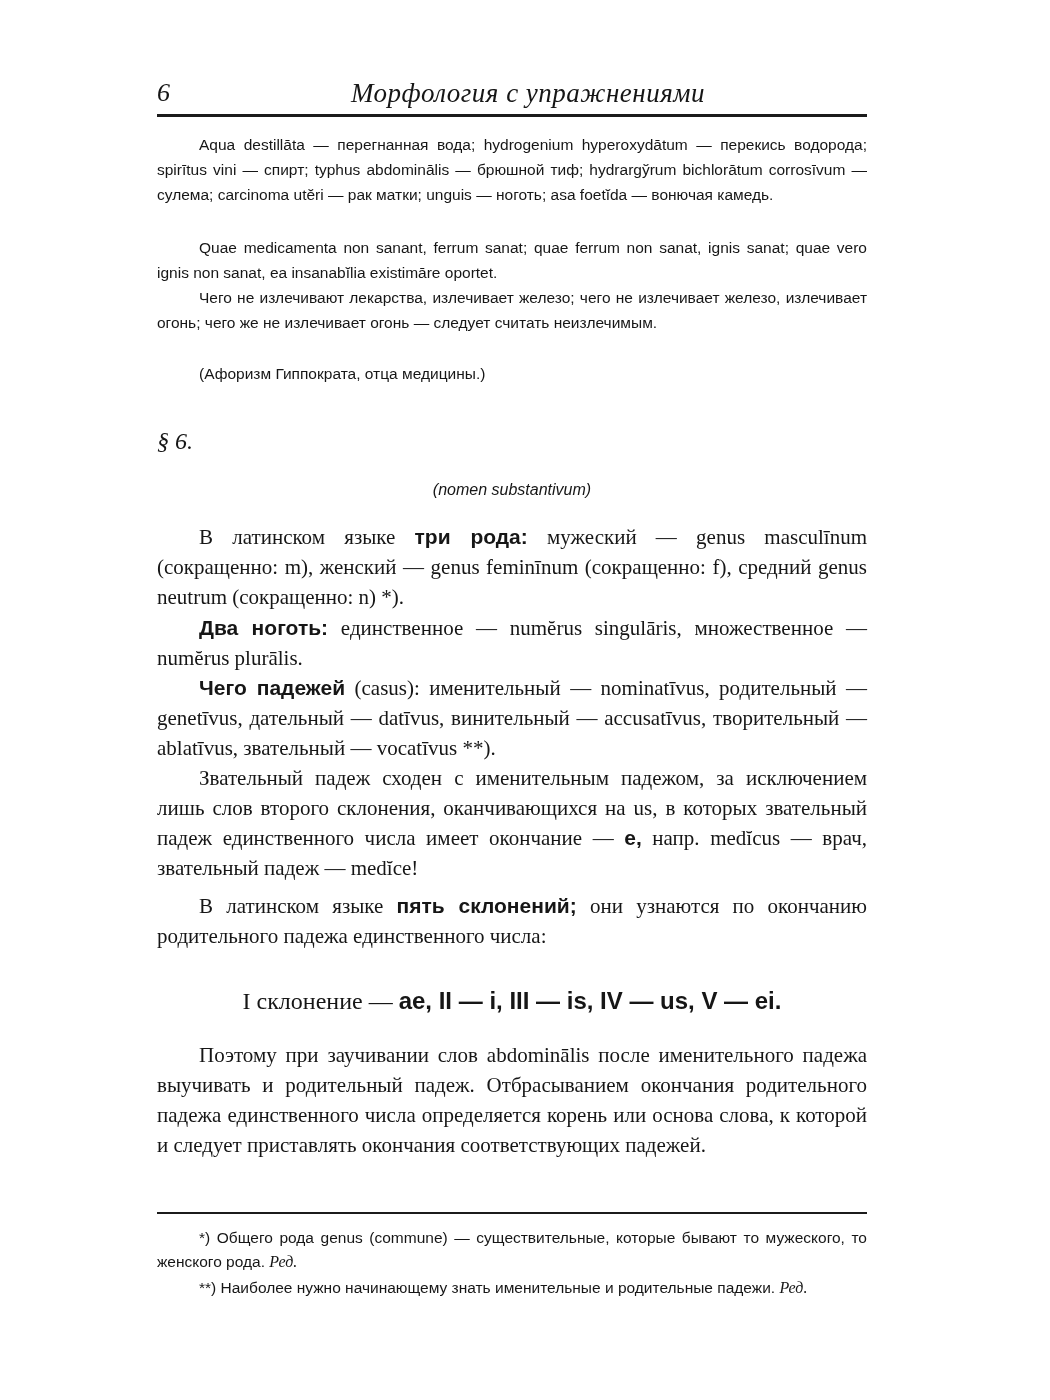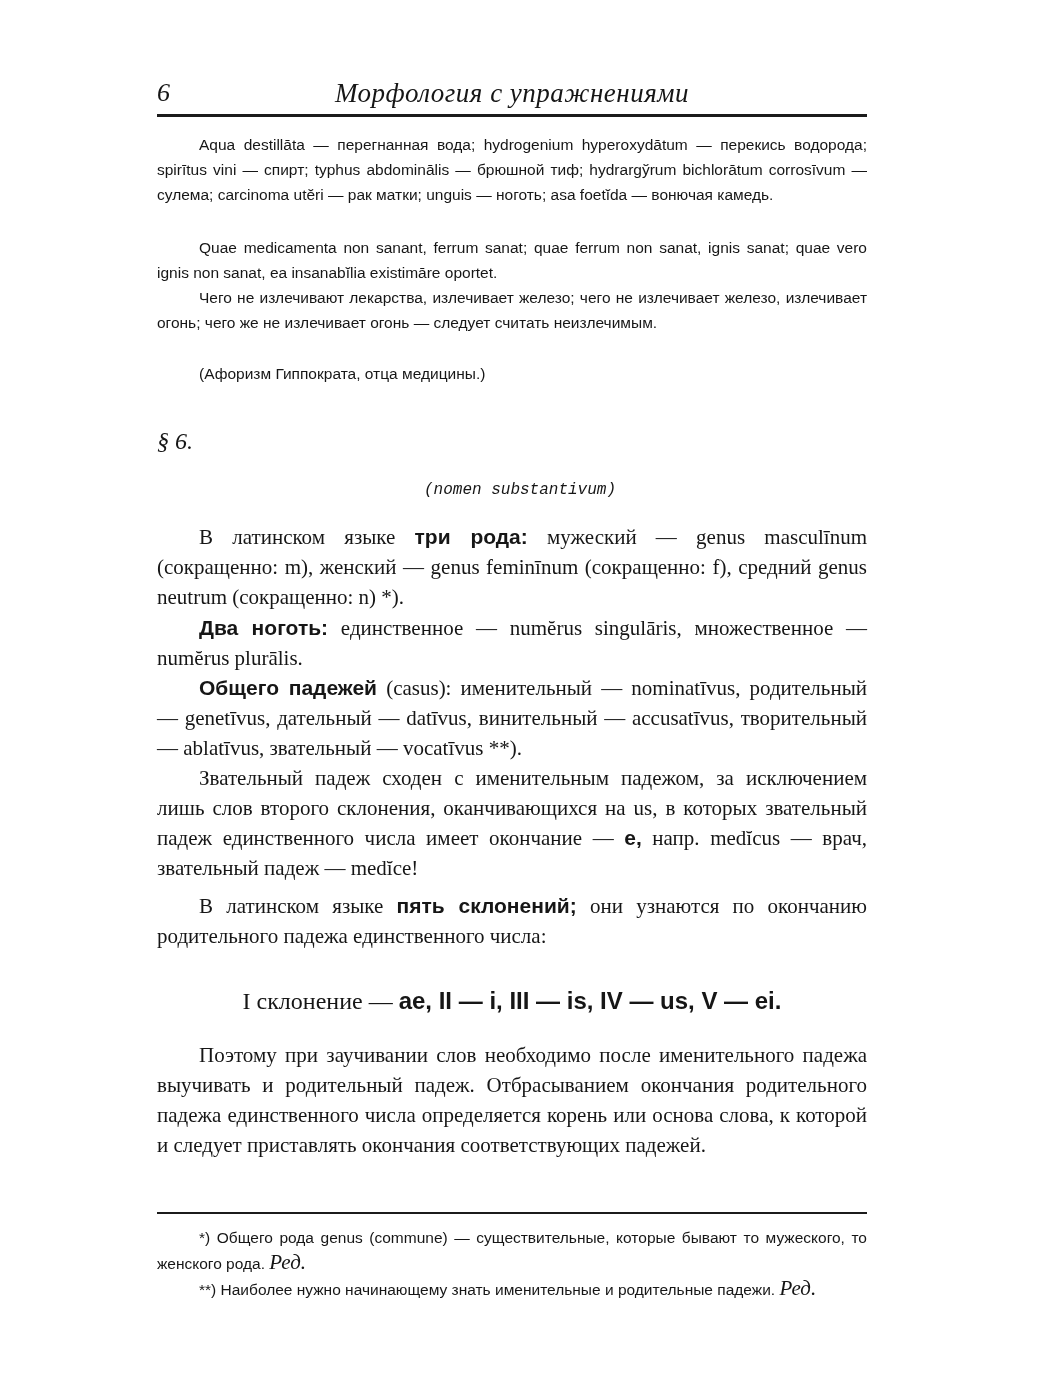--- a/index.html
+++ b/index.html
@@ -1,39 +1,39 @@
 <!DOCTYPE html>
 <html><head>
 <meta charset="utf-8">
 <style>
   html, body { margin: 0; padding: 0; background: #ffffff; }
   body { width: 1050px; height: 1400px; position: relative; overflow: hidden;
          font-family: "Liberation Serif", "DejaVu Serif", serif; color: #161616; }
   .page { position: absolute; left: 157px; top: 0; width: 710px; }
   .running-head { position: absolute; top: 78px; left: 0; width: 710px; height: 36px; }
   .page-num { position: absolute; left: 0; top: 0; font-style: italic; font-size: 26px; }
-  .running-title { position: absolute; left: 0; width: 710px; top: 0; text-align: center;
+  .running-title { position: absolute; left: 16px; width: 710px; top: 0; text-align: center;
                    font-style: italic; font-size: 27px; letter-spacing: 0.5px; }
   .head-rule { position: absolute; top: 114px; left: 0; width: 710px; height: 3px; background: #1b1b1b; }
   .small { font-family: "Liberation Sans", "DejaVu Sans", sans-serif; font-size: 15.5px;
            line-height: 25px; text-align: justify; }
   .block { position: absolute; left: 0; width: 710px; margin: 0; }
   .indent { text-indent: 42px; }
   .section-row { position: absolute; top: 428px; left: 0; width: 710px; height: 36px; }
   .section-num { position: absolute; left: 0; top: 0; font-style: italic; font-size: 24px; }
   .section-title { position: absolute; left: 220px; top: 0; font-family: "Liberation Sans", sans-serif;
                    font-size: 22px; font-weight: bold; letter-spacing: 0.5px; }
-  .section-sub { position: absolute; top: 481px; left: 8px; width: 710px; text-align: center;
-                 font-style: italic; font-size: 16px; font-family: Liberation Mono, monospace; }
+  .section-sub { position: absolute; top: 481px; left: 0; width: 710px; text-align: center;
+                 font-style: italic; font-size: 16px; font-family: Liberation Sans, sans-serif; }
   .body-text { font-size: 21px; line-height: 30px; text-align: justify; }
   .centered { text-align: center; font-size: 24px; }
   b { font-family: "Liberation Sans", sans-serif; font-weight: bold; }
   .foot-rule { position: absolute; top: 1212px; left: 0; width: 710px; height: 2px; background: #1b1b1b; }
   .foot { font-family: "Liberation Sans", sans-serif; font-size: 15.5px; line-height: 24px; text-align: justify; }
-  .ed { font-style: italic; font-family: "Liberation Serif", serif; font-size: 21px; }
+  .ed { font-style: italic; font-family: "Liberation Serif", serif; font-size: 16px; }
 </style>
 </head>
 <body>
 
 <div class="page">
 
   <div class="running-head">
     <span class="page-num">6</span>
     <div class="running-title">Морфология с упражнениями</div>
   </div>
@@ -49,29 +49,29 @@
 
   <div class="section-row">
     <span class="section-num">§ 6.</span>
   </div>
   <div class="section-sub">(nomen substantivum)</div>
 
   <p class="block body-text indent" style="top:522px;"><span>В латинском языке </span><b>три рода:</b><span> мужеский — genus masculīnum (сокращенно: m), женский — genus feminīnum (сокращенно: f), средний genus neutrum (сокращенно: n) *).</span></p>
 
   <p class="block body-text indent" style="top:613px;"><b>Два ноготь:</b><span> единственное — numĕrus singulāris, множественное — numĕrus plurālis.</span></p>
 
-  <p class="block body-text indent" style="top:673px;"><b>Общего падежей</b><span> (casus): именительный — nominatīvus, родительный — genetīvus, дательный — datīvus, винительный — accusatīvus, творительный — ablatīvus, звательный — vocatīvus **).</span></p>
+  <p class="block body-text indent" style="top:673px;"><b>Чего падежей</b><span> (casus): именительный — nominatīvus, родительный — genetīvus, дательный — datīvus, винительный — accusatīvus, творительный — ablatīvus, звательный — vocatīvus **).</span></p>
 
   <p class="block body-text indent" style="top:763px;"><span>Звательный падеж сходен с именительным падежом, за исключением лишь слов второго склонения, оканчивающихся на us, в которых звательный падеж единственного числа имеет окончание — </span><b>e,</b><span> напр. medĭcus — врач, звательный падеж — medĭce!</span></p>
 
   <p class="block body-text indent" style="top:891px;"><span>В латинском языке </span><b>пять склонений;</b><span> они узнаются по окончанию родительного падежа единственного числа:</span></p>
 
   <p class="block centered" style="top:987px;"><span>I склонение — </span><b>ae, II — i, III — is, IV — us, V — ei.</b></p>
 
-  <p class="block body-text indent" style="top:1040px;">Поэтому при заучивании слов необходимо после именительного падежа выучивать и родительный падеж. Отбрасыванием окончания родительного падежа единственного числа определяется корень или основа слова, к которой и следует приставлять окончания соответствующих падежей.</p>
+  <p class="block body-text indent" style="top:1040px;">Поэтому при заучивании слов abdominālis после именительного падежа выучивать и родительный падеж. Отбрасыванием окончания родительного падежа единственного числа определяется корень или основа слова, к которой и следует приставлять окончания соответствующих падежей.</p>
 
   <div class="foot-rule"></div>
 
   <p class="block foot indent" style="top:1226px;"><span>*) Общего рода genus (commune) — существительные, которые бывают то мужеского, то женского рода. </span><span class="ed">Ред.</span></p>
 
   <p class="block foot indent" style="top:1276px;"><span>**) Наиболее нужно начинающему знать именительные и родительные падежи. </span><span class="ed">Ред.</span></p>
 
 </div>
 
 </body></html>

